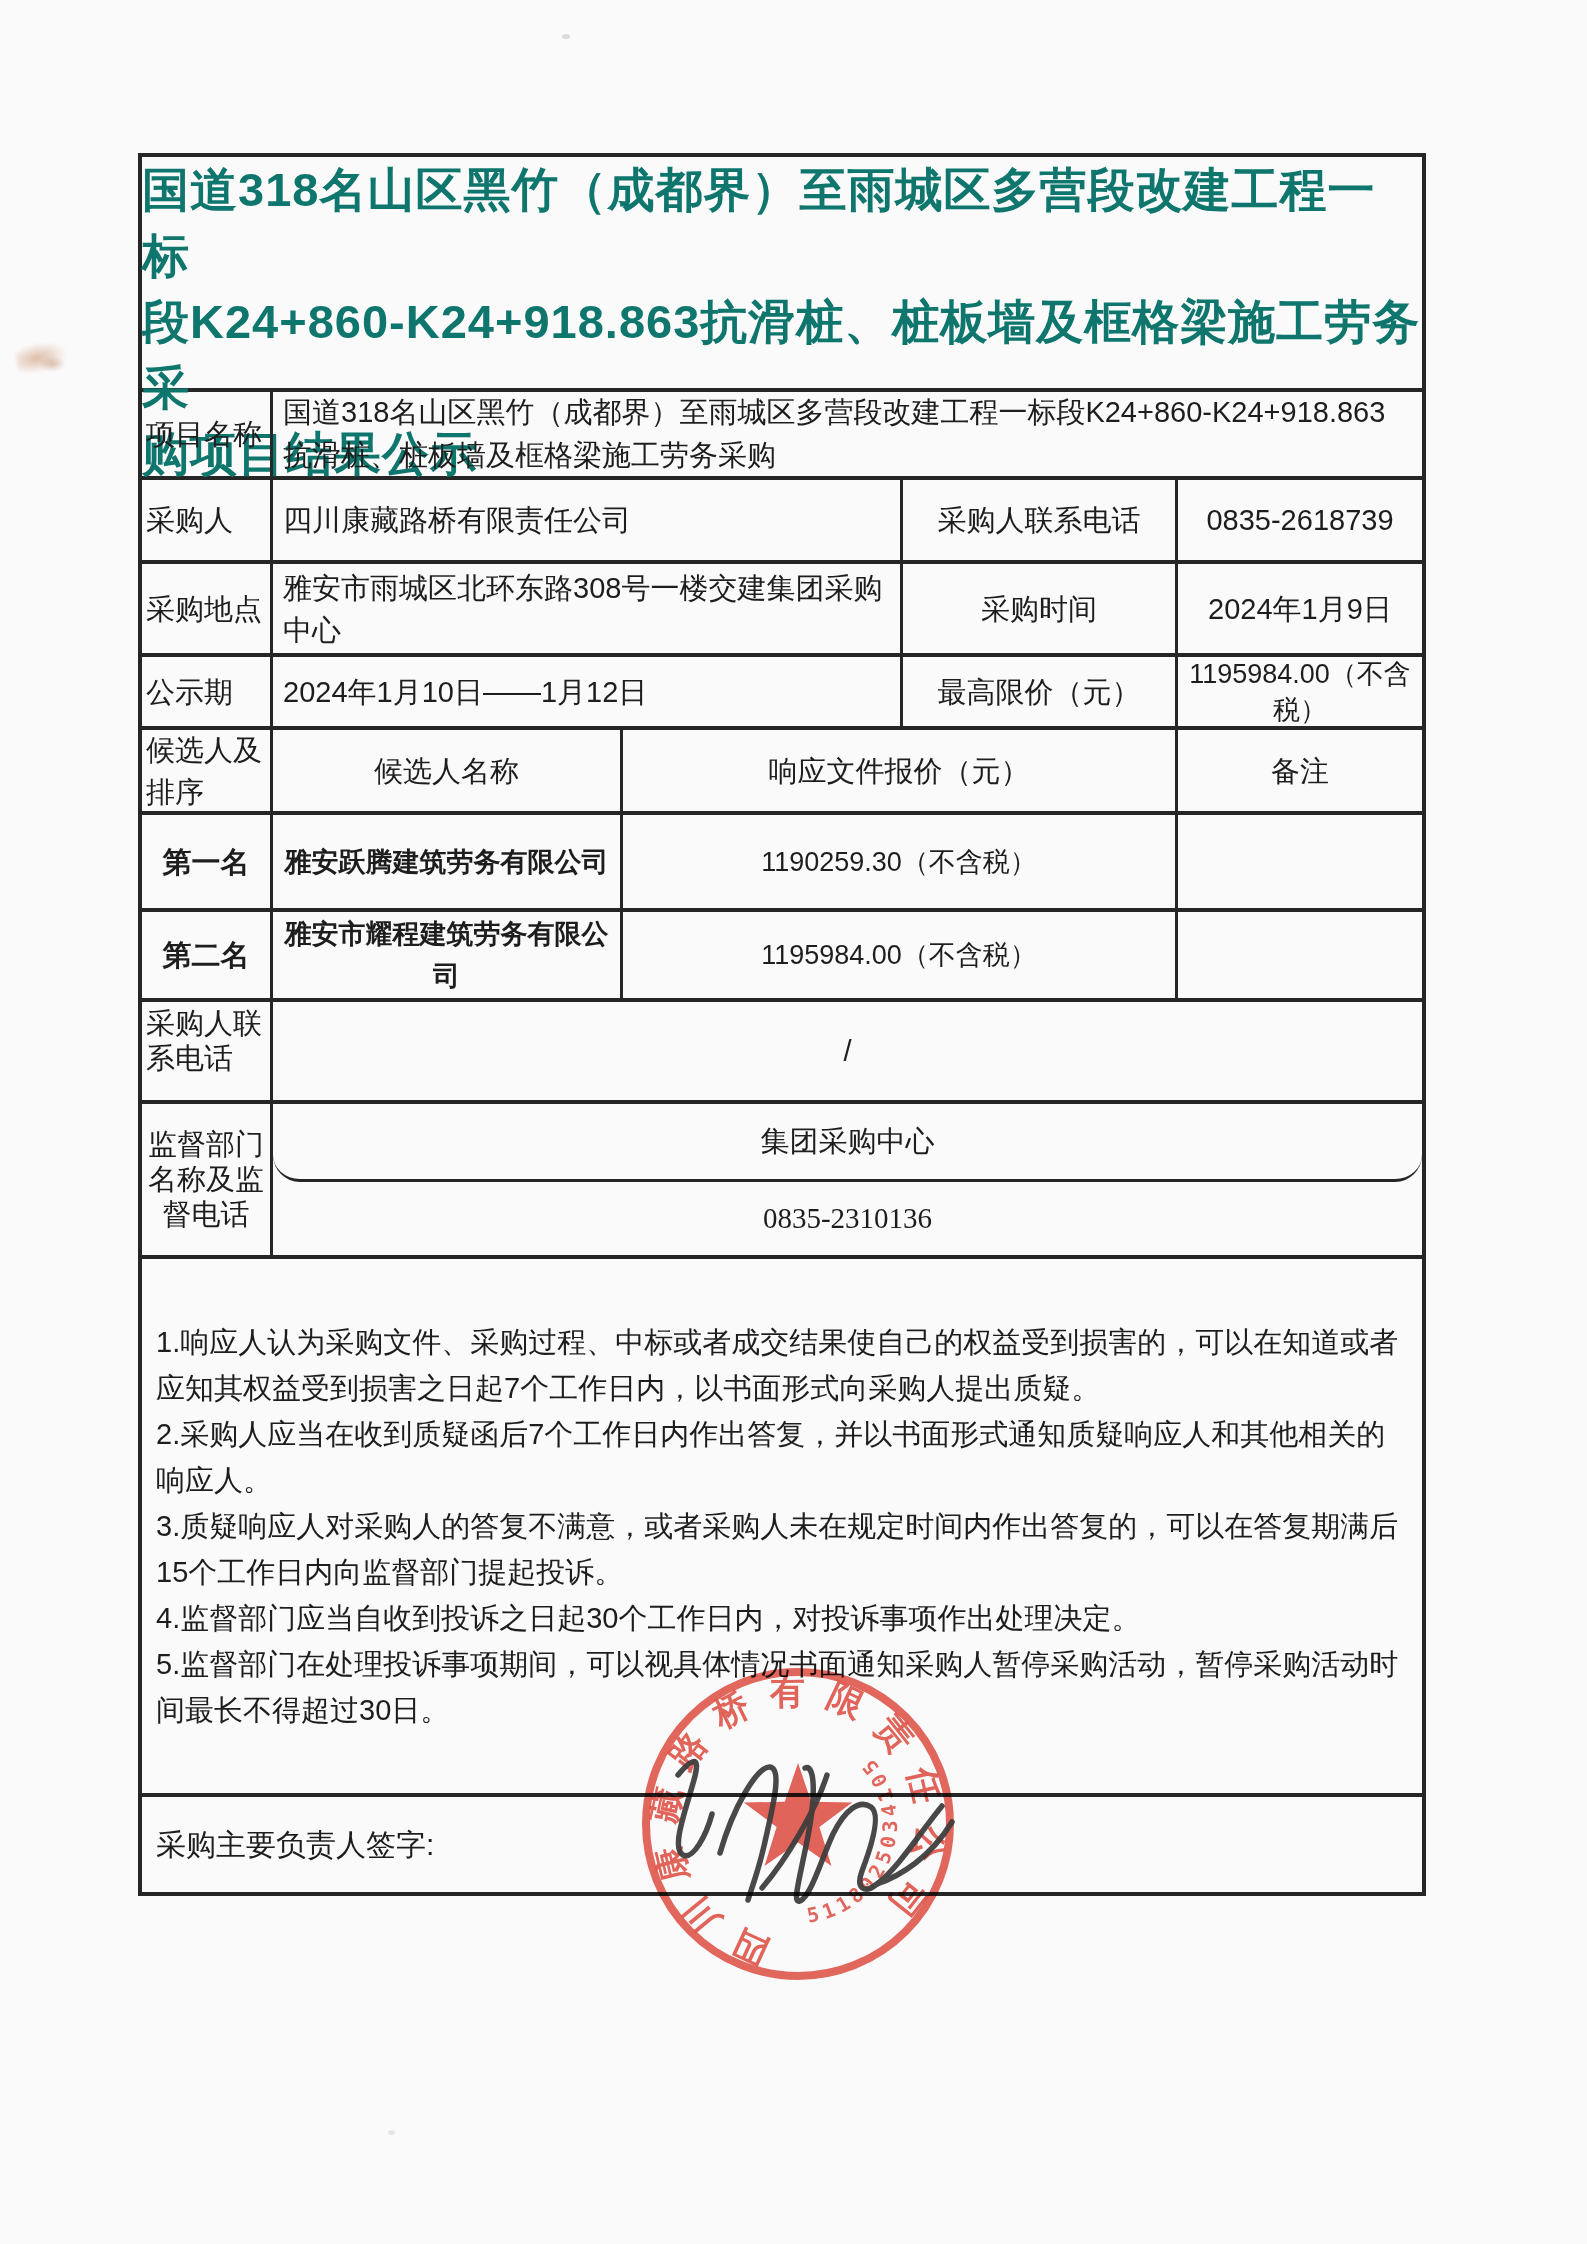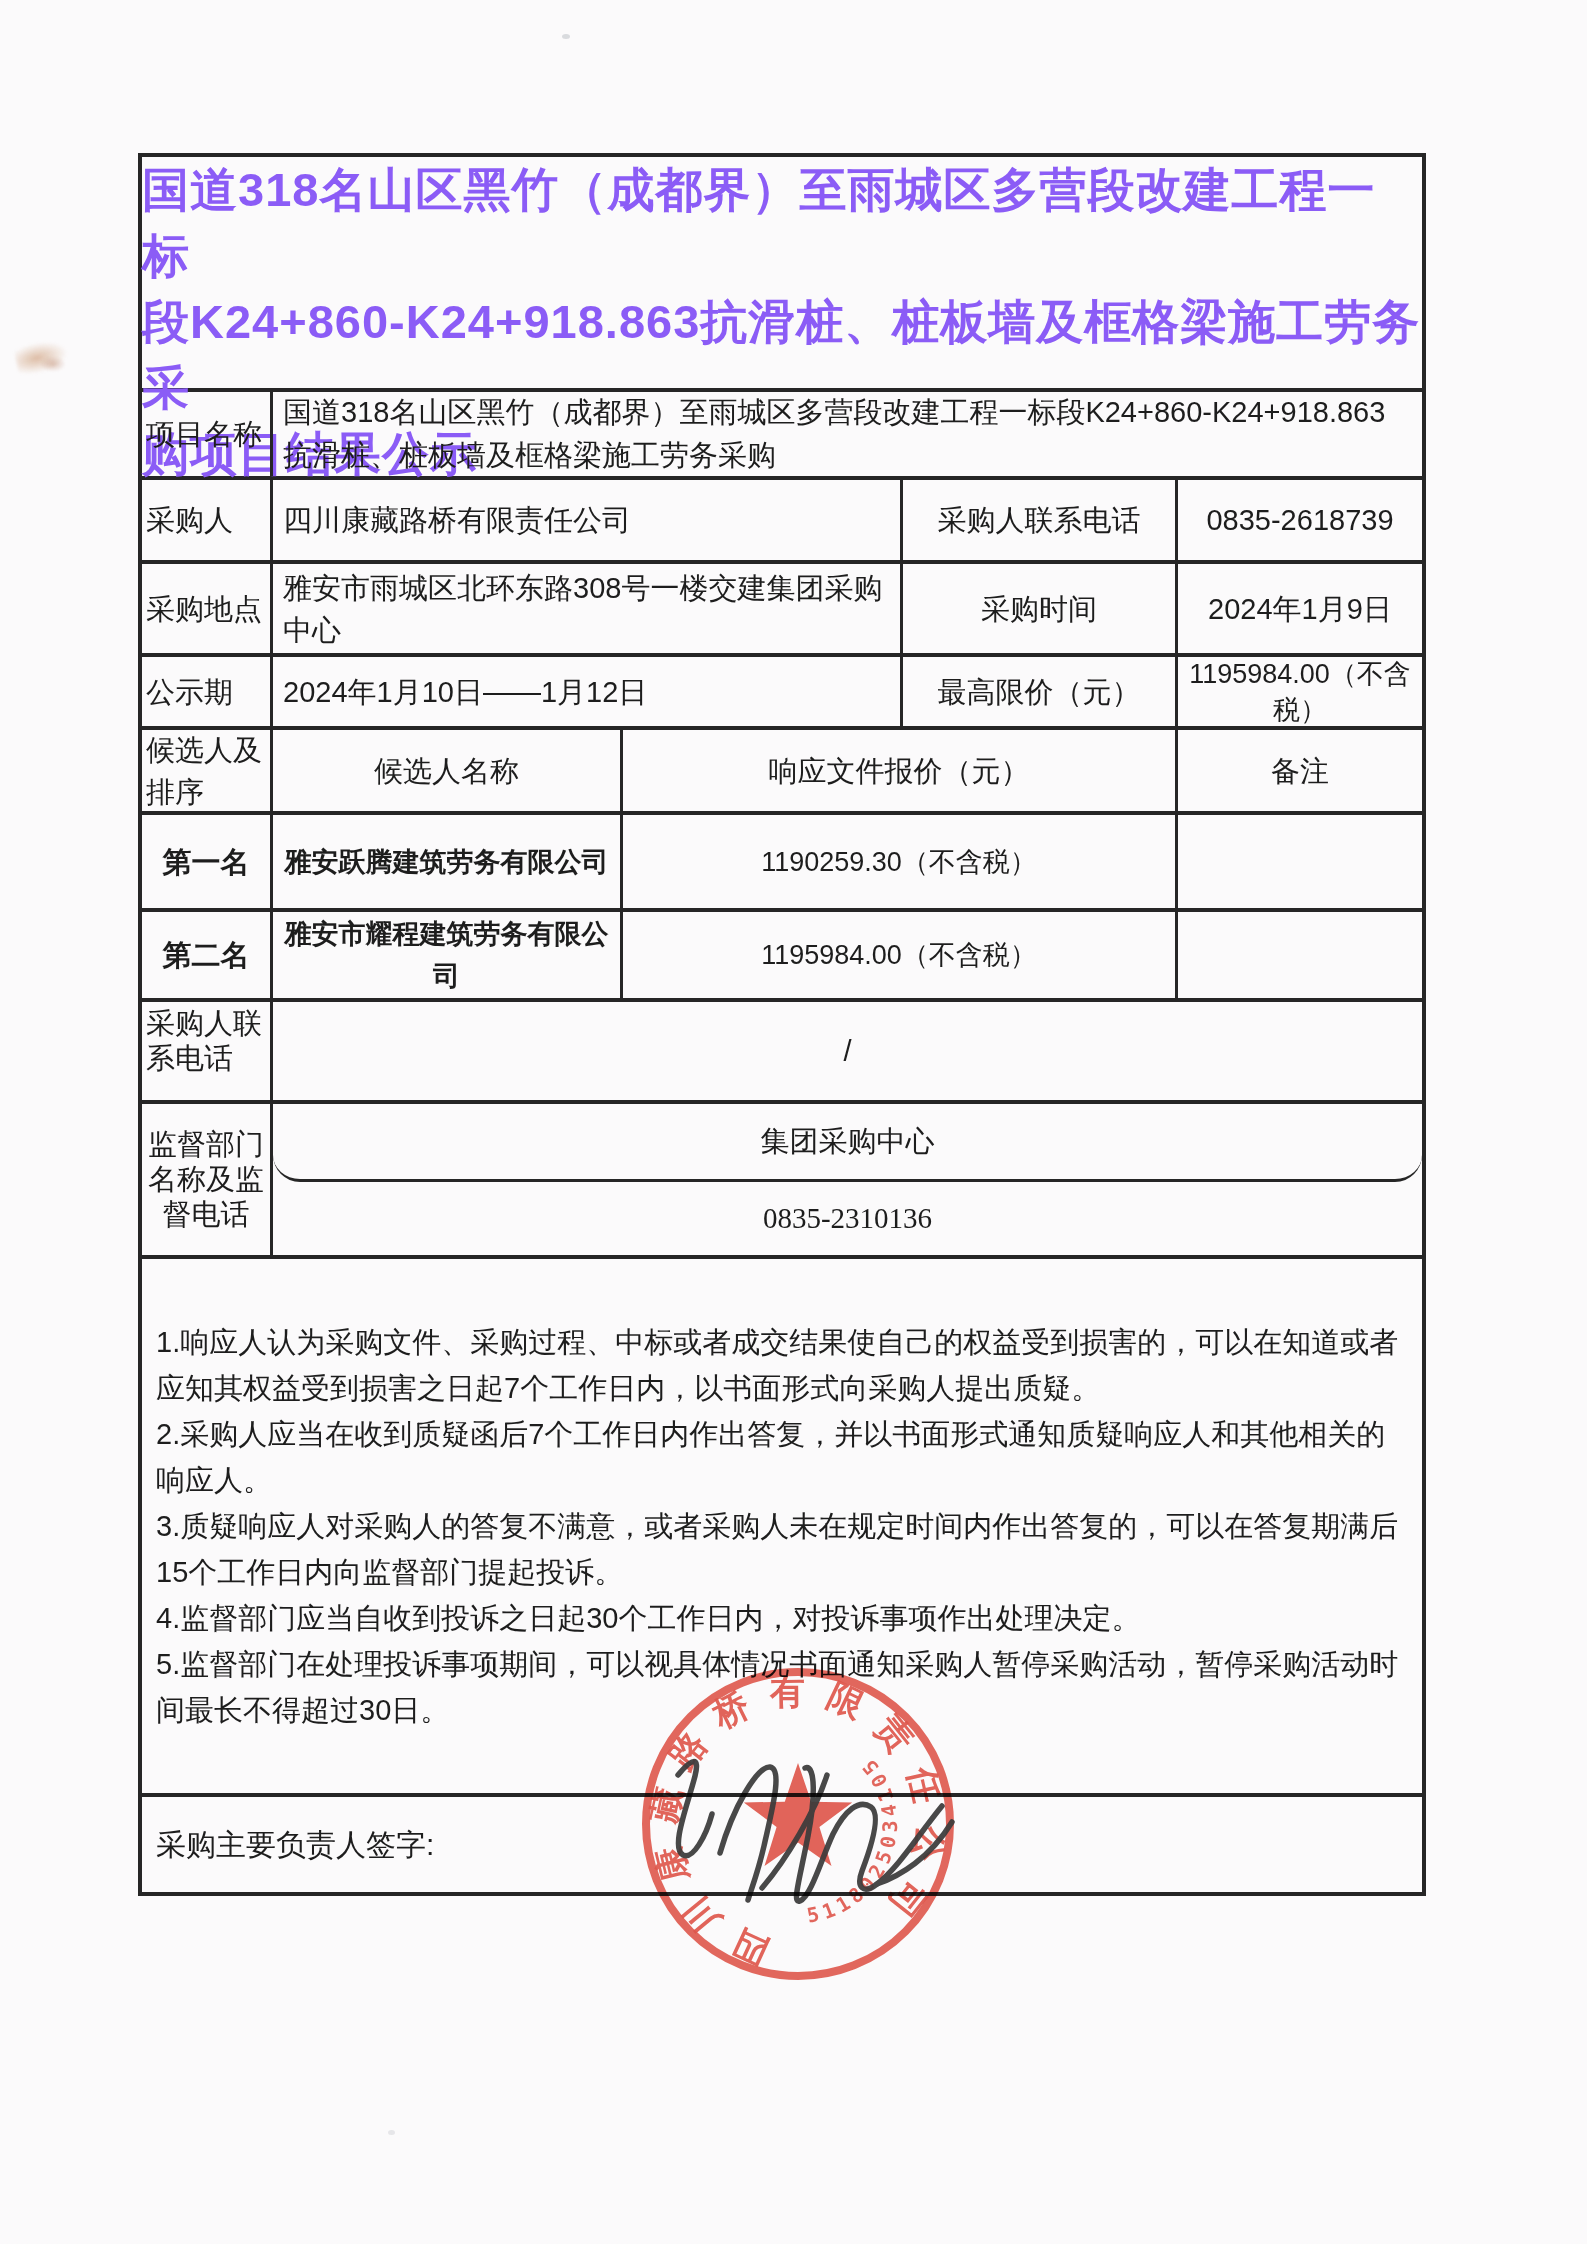--- a/index.html
+++ b/index.html
@@ -53,21 +53,21 @@
   .c-price{ width: 555px; justify-content: center; text-align: center; }
   .c-note{ flex: 1; border-right: none; }
   .cen   { justify-content: center; text-align: center; }
   .topalign { align-items: flex-start; overflow: hidden; line-height: 35px; }
 
   .title-row {
     height: 235px;
     flex-direction: column; justify-content: center; align-items: center;
     border-bottom: 4px solid #262626;
   }
-  .title-line { font-size: 47px; line-height: 66px; font-weight: 800; letter-spacing: 1px; color:#8b5cf6; }
+  .title-line { font-size: 47px; line-height: 66px; font-weight: 800; letter-spacing: 1px; color:#0f766e; }
 
   .stack { flex: 1; display: flex; flex-direction: column; }
   .subcell {
     display: flex; align-items: center; justify-content: center; text-align: center;
     font-size: 29px;
   }
   .subcell.first { height: 78px; border-bottom: 3px solid #262626; border-radius: 27px; }
   .subcell.second { flex: 1; font-family: Liberation Serif, serif; }
 
   .obj-body {

